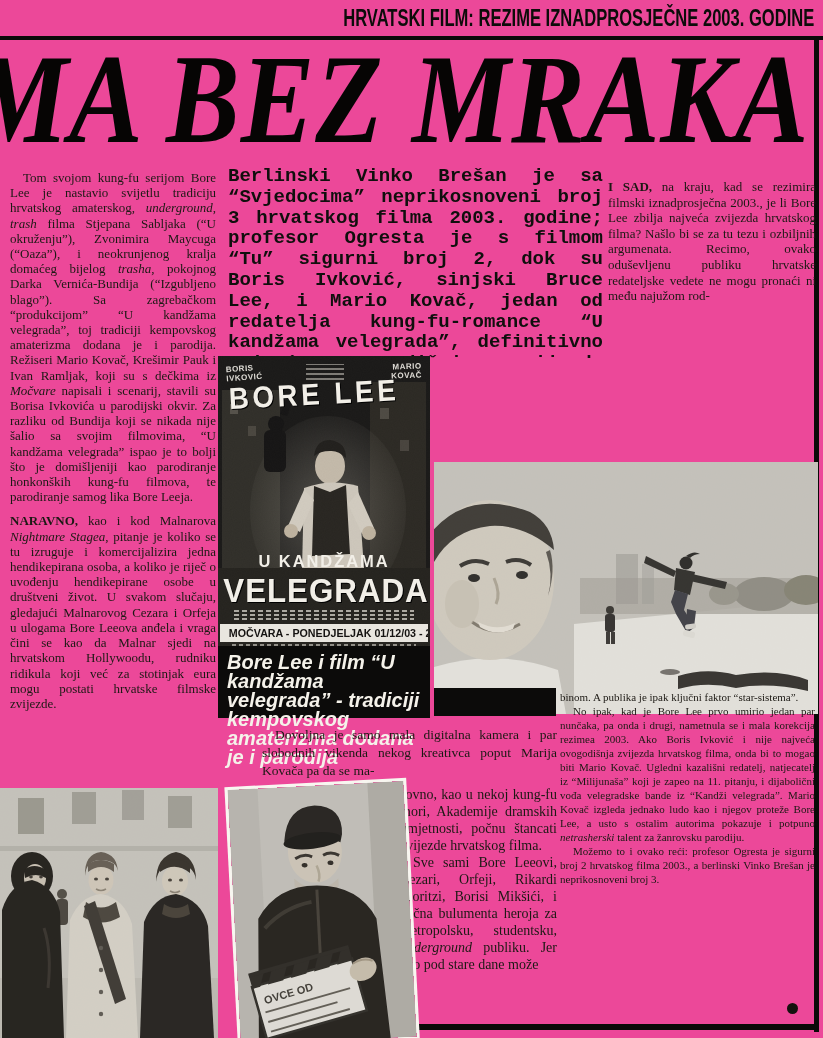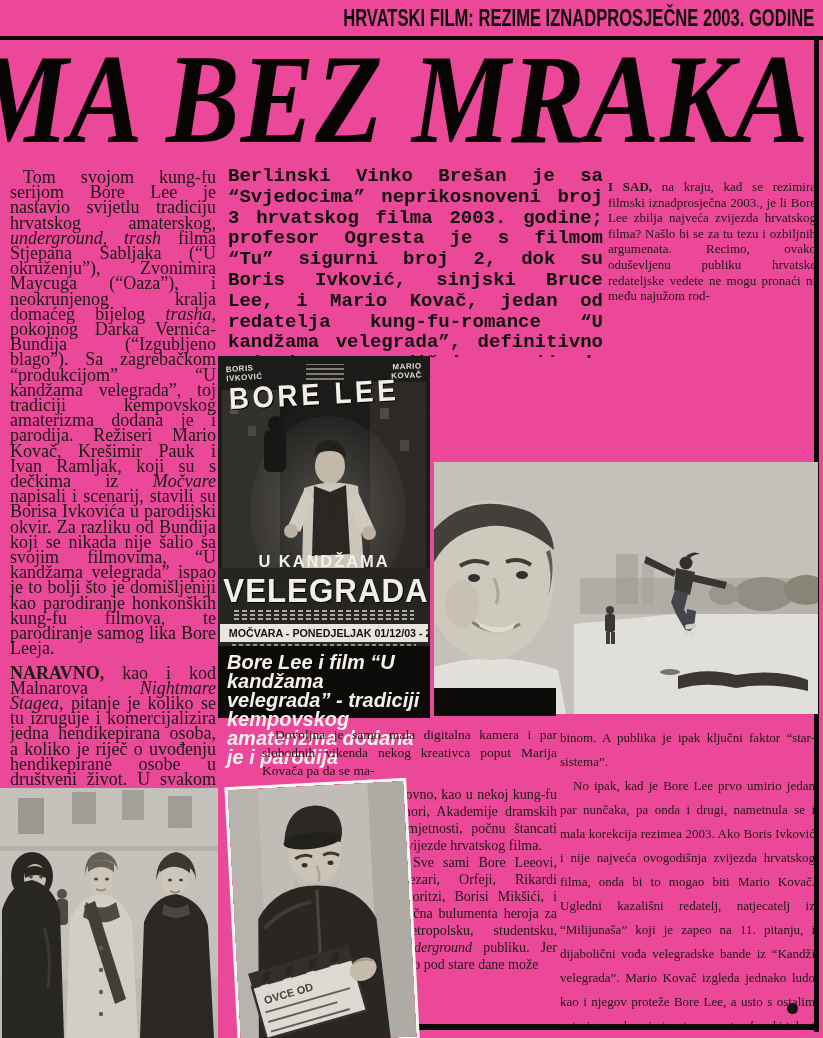--- a/index.html
+++ b/index.html
@@ -22,32 +22,32 @@
     position:absolute; left:-30px; top:40px; white-space:nowrap;
     font-family:"Liberation Serif", serif; font-style:italic; font-weight:bold;
     font-size:127px; line-height:118px; letter-spacing:1px; color:#060504;
     transform:scaleX(.87); transform-origin:left top;
   }
   
   .serifcol{position:absolute; text-align:justify; overflow:hidden;}
   .serifcol p{margin:0;}
   .serifcol p.gap{margin-top:9px;}
   .serifcol p.ind{text-indent:13px;}
-  .col-left{left:10px; top:170px; width:206px; height:616px; font-size:18px; line-height:15.2px;font-family:Liberation Serif, serif;}
+  .col-left{left:10px; top:170px; width:206px; height:616px; font-size:13px; line-height:15.2px;font-family:Liberation Serif, serif;}
   .col-right-top{left:608px; top:170px; width:208px; height:294px; font-size:13px; line-height:15.6px;}
   .intro{
     position:absolute; text-align:justify;
     font-family:Liberation Mono, monospace; font-weight:bold;
     font-size:19px; line-height:20.8px; color:#100f0d; overflow:hidden;
   }
   .intro-main{left:228px; top:166px; width:375px; height:192px;}
   .intro-cont{left:440px; top:360px; width:162px; height:100px;}
   .mid-full{left:262px; top:726px; width:295px; height:58px; font-size:13.5px; line-height:18px;}
   .mid-narrow{left:400px; top:786px; width:157px; height:240px; font-size:14px; line-height:17px;}
-  .col-right-bottom{left:560px; top:726px; width:255px; height:300px; font-size:13px; line-height:24px;}
+  .col-right-bottom{left:560px; top:690px; width:255px; height:300px; font-size:11px; line-height:14px;}
   .endmark{position:absolute; left:787px; top:1003px; width:11px; height:11px; border-radius:50%; background:#14120e;}
   
   .poster{position:absolute; left:218px; top:356px; width:212px; height:290px; background:#090807; overflow:hidden;}
   .poster svg{position:absolute; left:0; top:0;}
   .poster .ptxt{position:absolute; color:#f2efe8; font-family:"Liberation Sans", sans-serif; font-weight:bold; white-space:nowrap;}
   .p-actor{font-size:8px; line-height:9px; letter-spacing:.5px; opacity:.9;}
   .p-actor-l{left:8px; top:8px; transform:rotate(-4deg);}
   .p-actor-r{right:8px; top:6px; text-align:right; transform:rotate(-2deg);}
   .p-smudge{position:absolute; left:88px; top:8px; width:38px; height:16px; opacity:.55;
     background:repeating-linear-gradient(0deg,#cfcbc2 0 2px,transparent 2px 5px);}
@@ -217,20 +217,21 @@
     <p class="ind">Dovoljna je samo mala digitalna kamera i par slobodnih vikenda nekog kreativca poput Marija Kovača pa da se ma-</p>
   </div>
   <div class="serifcol mid-narrow">
     <p>sovno, kao u nekoj kung-fu mori, Akademije dramskih umjetnosti, počnu štancati zvijezde hrvatskog filma.</p>
     <p class="ind">Sve sami Bore Leeovi, Cezari, Orfeji, Rikardi Moritzi, Borisi Mikšići, i slična bulumenta heroja za metropolsku, studentsku, <i>underground</i> publiku. Jer ako pod stare dane može</p>
   </div>
 
   <div class="serifcol col-right-bottom">
     <p>binom. A publika je ipak ključni faktor “star-sistema”.</p>
     <p class="ind">No ipak, kad je Bore Lee prvo umirio jedan par nunčaka, pa onda i drugi, nametnula se i mala korekcija rezimea 2003. Ako Boris Ivković i nije najveća ovogodišnja zvijezda hrvatskog filma, onda bi to mogao biti Mario Kovač. Ugledni kazališni redatelj, natjecatelj iz “Milijunaša” koji je zapeo na 11. pitanju, i dijabolični vođa velegradske bande iz “Kandži velegrada”. Mario Kovač izgleda jednako ludo kao i njegov proteže Bore Lee, a usto s ostalim autorima pokazuje i potpuno <i>netrasherski</i> talent za žanrovsku parodiju.</p>
+    <p class="ind">Možemo to i ovako reći: profesor Ogresta je sigurni broj 2 hrvatskog filma 2003., a berlinski Vinko Brešan je neprikosnoveni broj 3.</p>
   </div>
   <div class="endmark"></div>
 
   <div class="photo photo-women">
     <svg width="218" height="250" viewBox="0 0 218 250">
       <defs>
         <filter id="g3">
             <feTurbulence type="fractalNoise" baseFrequency="0.85" numOctaves="2" result="n"></feTurbulence>
           <feColorMatrix in="n" type="matrix" values="0 0 0 0 0.45, 0 0 0 0 0.44, 0 0 0 0 0.41, 0 0 0 0.2 0"></feColorMatrix>
           <feComposite operator="over" in2="SourceGraphic"></feComposite>

